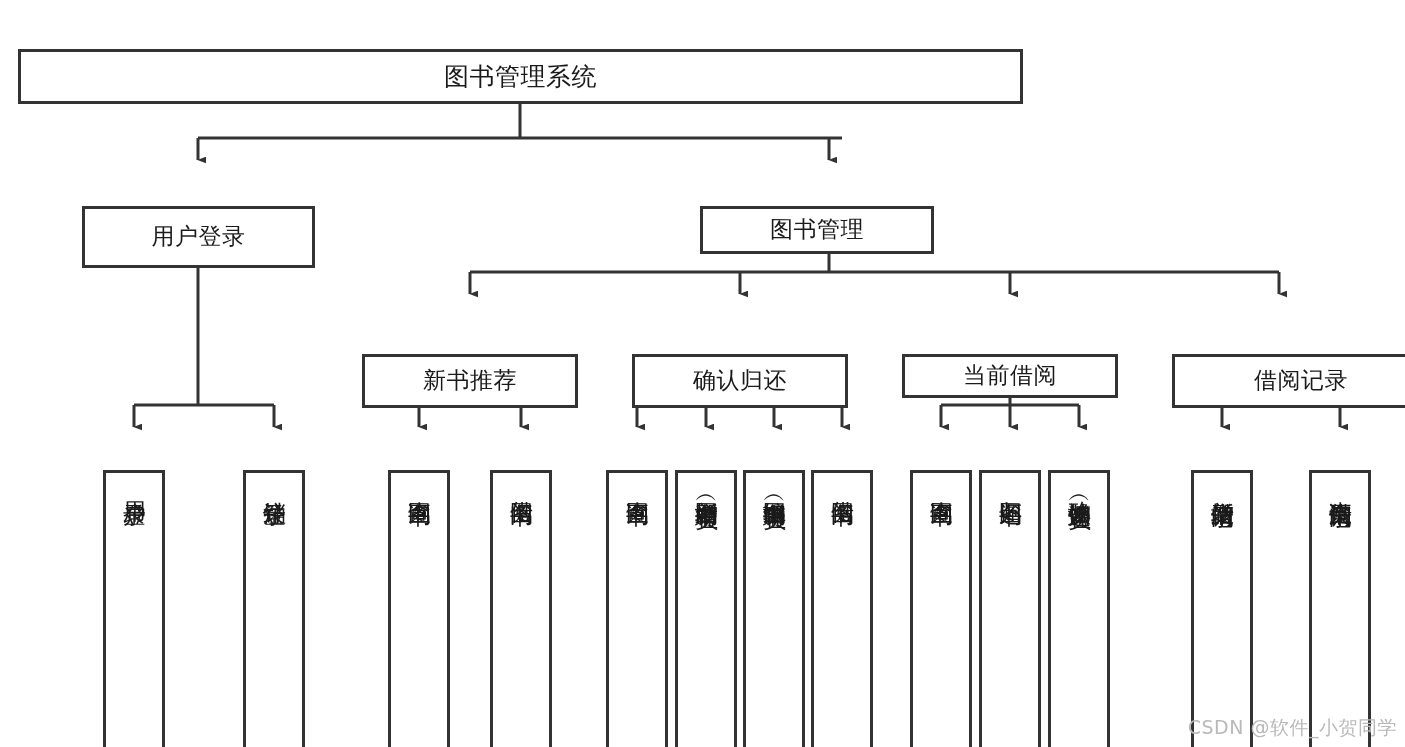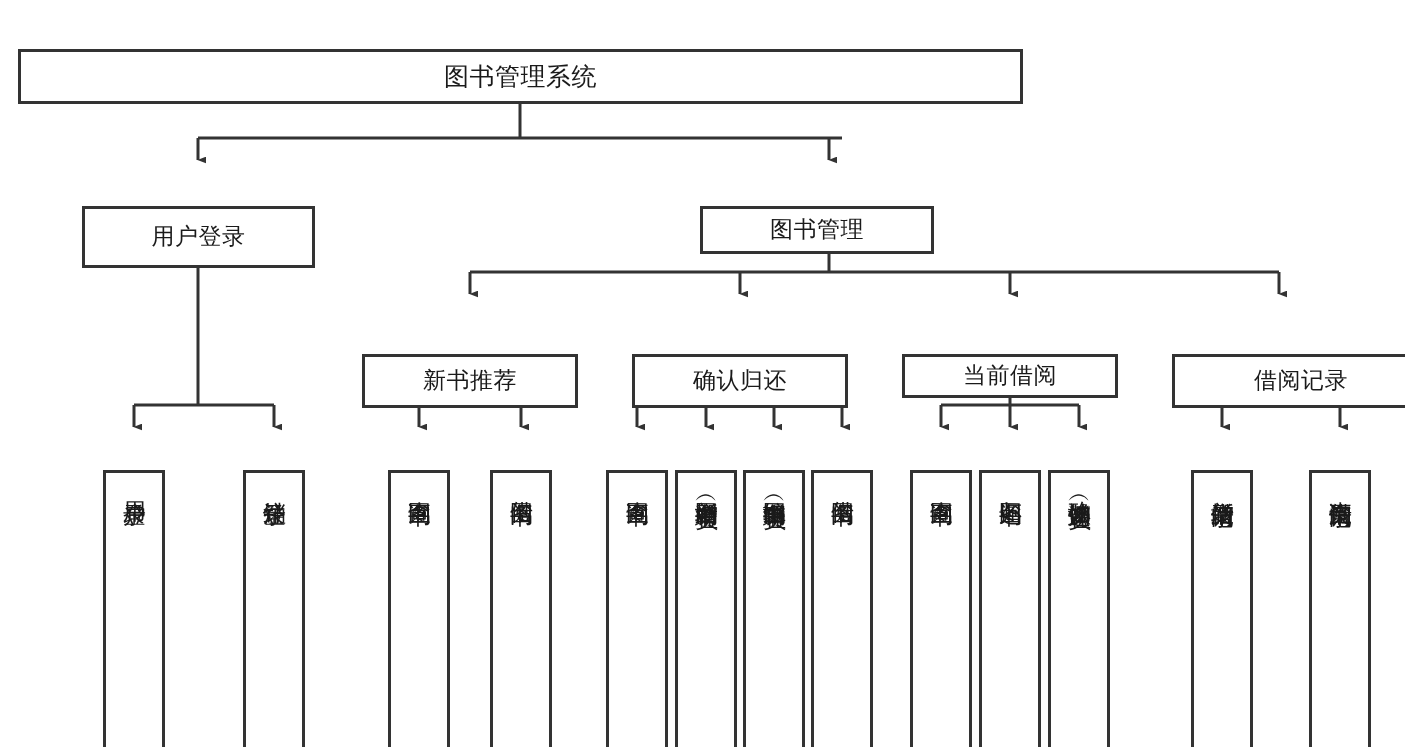--- a/index.html
+++ b/index.html
@@ -207,14 +207,15 @@
   </div>
 
   <div class="node leaf" style="left:1191px; top:434px; width:62px; height:299px;">
     <span class="node-label">新增借阅记录</span>
   </div>
 
   <div class="node leaf" style="left:1309px; top:434px; width:62px; height:299px;">
     <span class="node-label">查询借阅记录</span>
   </div>
 
+  <div class="watermark">CSDN @软件_小贺同学</div>
 
 </div>
 
 </body></html>

